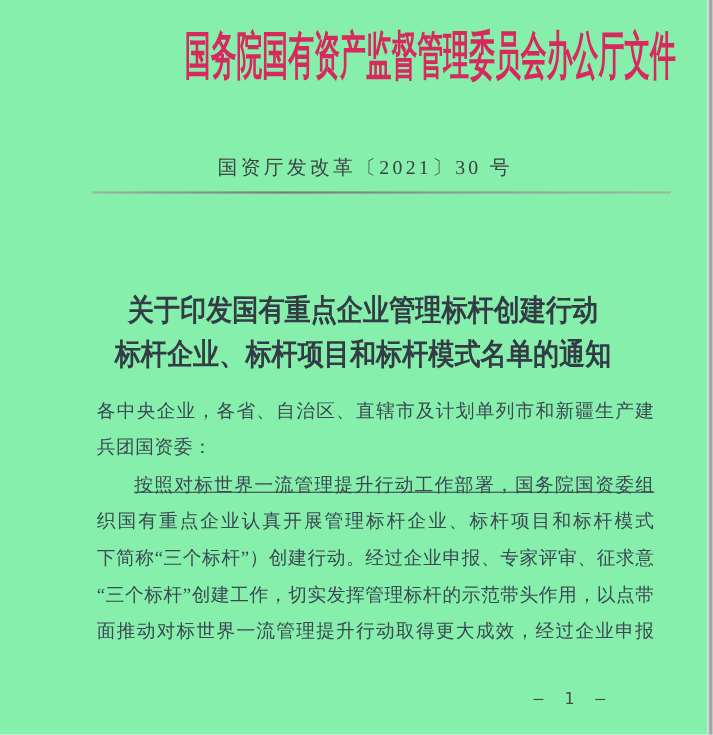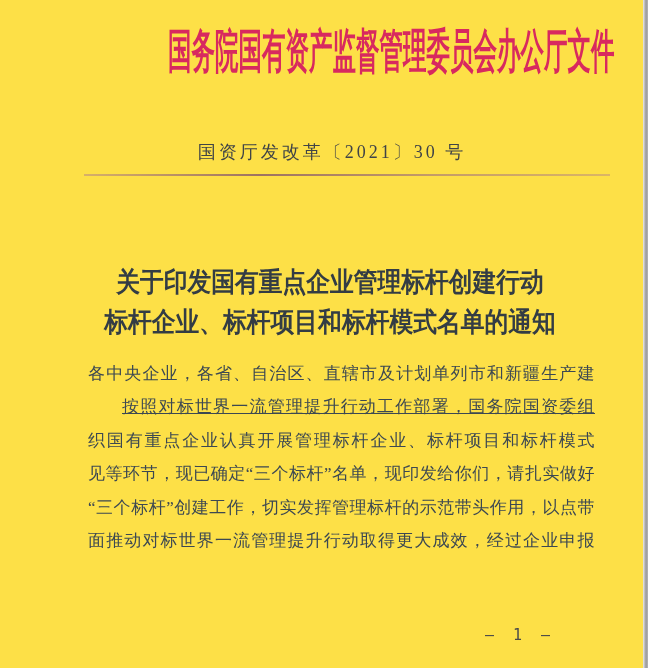--- a/index.html
+++ b/index.html
@@ -1,21 +1,21 @@
 <!DOCTYPE html>
 <html><head>
 <meta charset="utf-8">
 <style>
   html, body { margin: 0; padding: 0; background: #ffffff; }
 
   .page {
     position: relative;
     width: 648px;
     height: 668px;
-    background: #fde047;
+    background: #86efac;
     overflow: hidden;
     font-family: "Liberation Serif", "DejaVu Serif", serif;
   }
 
   
   .org-title {
     position: absolute;
     top: 22px;
     left: 6px;
     width: 648px;
@@ -127,23 +127,24 @@
 
   <div class="divider"></div>
 
   <div class="doc-title">
     <div>关于印发国有重点企业管理标杆创建行动</div>
     <div>标杆企业、标杆项目和标杆模式名单的通知</div>
   </div>
 
   <div class="body-text">
     <div class="line just">各中央企业，各省、自治区、直辖市及计划单列市和新疆生产建设</div>
+    <div class="line">兵团国资委：</div>
     <div class="line just indent">按照对标世界一流管理提升行动工作部署，国务院国资委组</div>
     <div class="line just">织国有重点企业认真开展管理标杆企业、标杆项目和标杆模式（以</div>
-    <div class="line just">见等环节，现已确定“三个标杆”名单，现印发给你们，请扎实做好</div>
+    <div class="line just">下简称“三个标杆”）创建行动。经过企业申报、专家评审、征求意</div>
     <div class="line just">“三个标杆”创建工作，切实发挥管理标杆的示范带头作用，以点带</div>
     <div class="line just">面推动对标世界一流管理提升行动取得更大成效，经过企业申报</div>
   </div>
 
   <div class="page-num">— 1 —</div>
 
   <div class="scan-edge"></div>
 
 </div>
 

